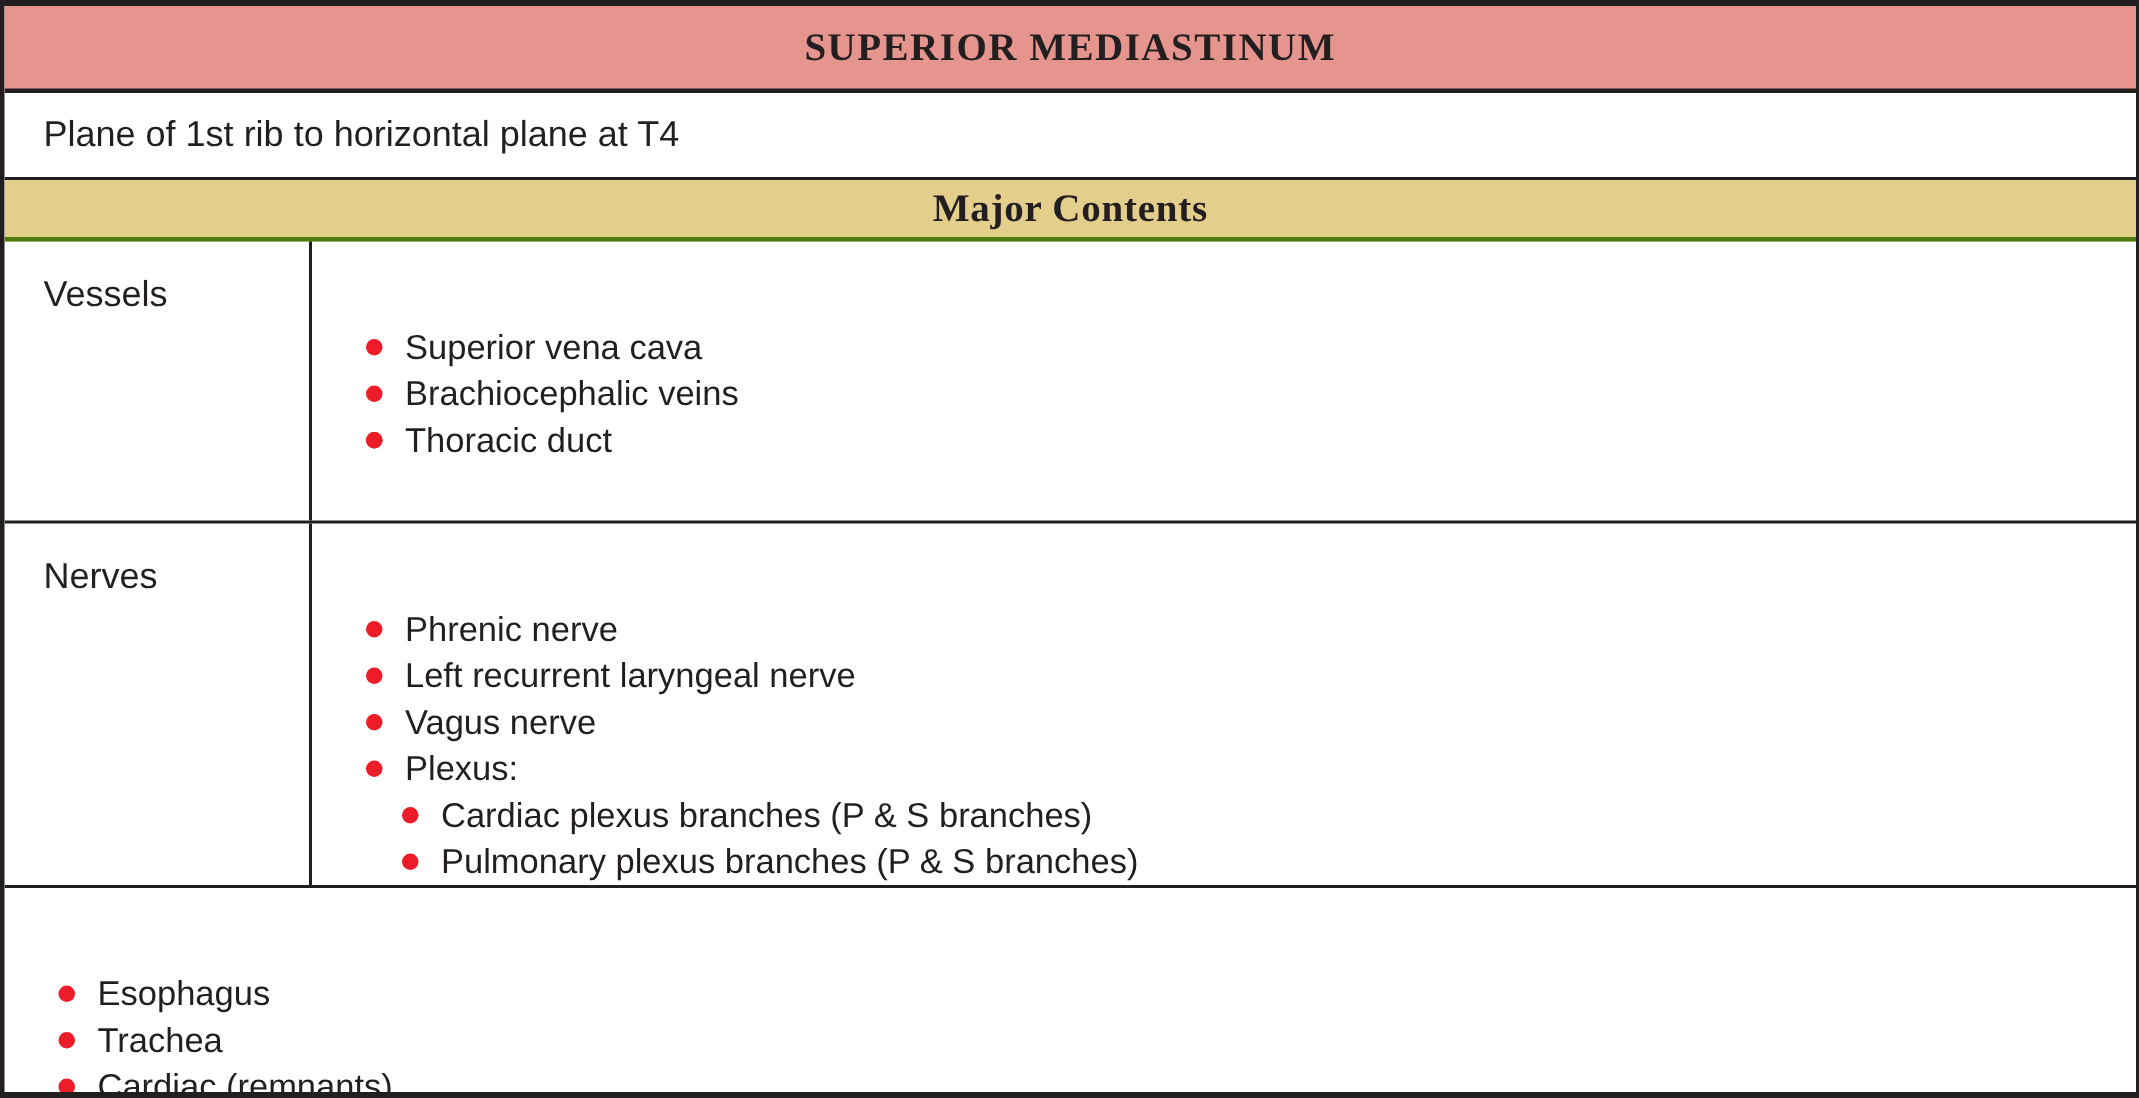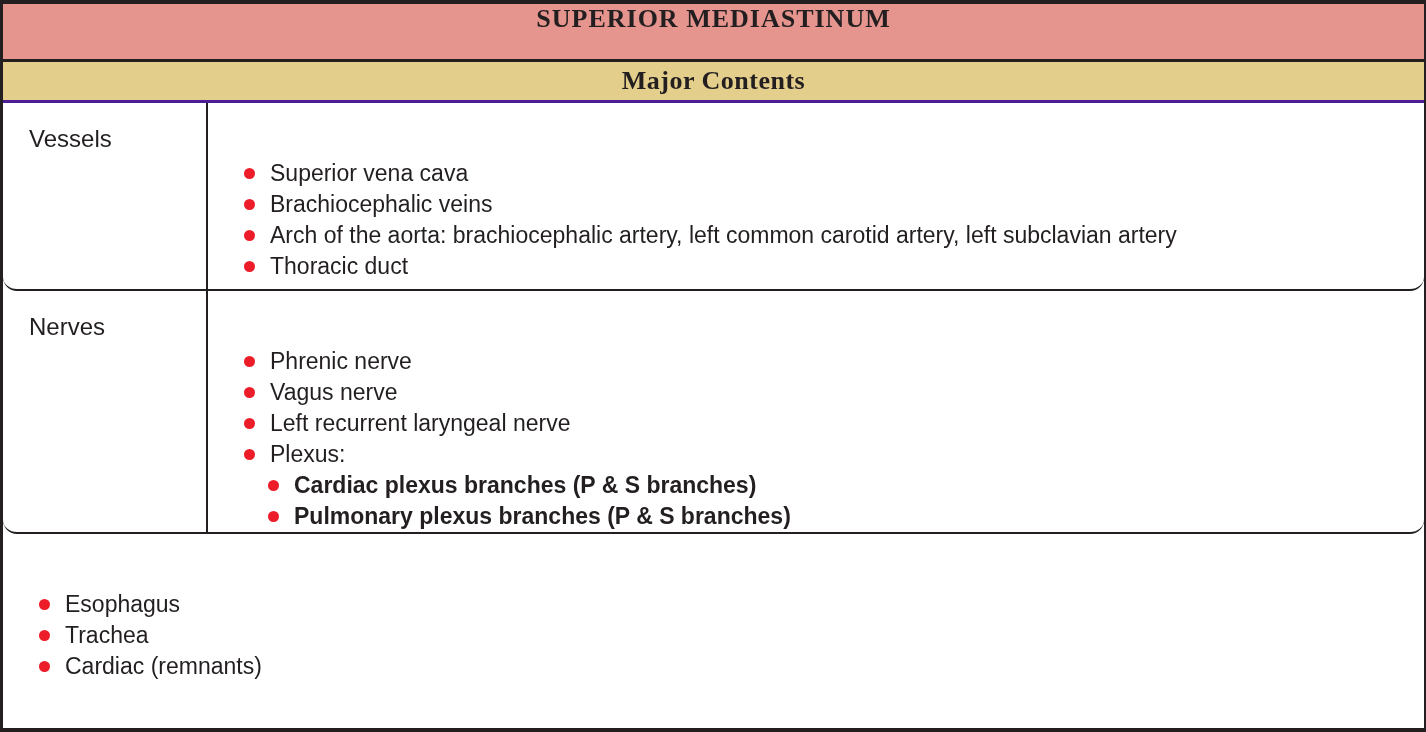--- a/index.html
+++ b/index.html
@@ -19,20 +19,21 @@
     flex-direction: column;
     background: #ffffff;
     overflow: hidden;
   }
   .title-bar {
     height: 58px;
     flex: 0 0 58px;
     background: #E5948E;
     border-bottom: 3px solid #231F20;
     display: flex;
+    align-items: center;
     justify-content: center;
   }
   .title-bar .title-text {
     font-family: "Liberation Serif", serif;
     font-weight: 700;
     font-size: 26px;
     letter-spacing: 1px;
     color: #231F20;
   }
   .subtitle-row {
@@ -41,41 +42,40 @@
     border-bottom: 2px solid #231F20;
     display: flex;
     align-items: center;
     padding-left: 26px;
     font-size: 24px;
   }
   .section-bar {
     height: 41px;
     flex: 0 0 41px;
     background: #E4CE8C;
-    border-bottom: 3px solid #4c1d95;
+    border-bottom: 3px solid #4d7c0f;
     display: flex;
     align-items: center;
     justify-content: center;
   }
   .section-bar .section-text {
     font-family: "Liberation Serif", serif;
     font-weight: 700;
     font-size: 26px;
     letter-spacing: 0.5px;
     color: #231F20;
   }
   .content {
     flex: 1 1 auto;
     display: flex;
     flex-direction: column;
   }
   .content-row {
     display: flex;
     border-bottom: 2px solid #231F20;
-    border-radius: 14px;
   }
   .content-row:last-child { border-bottom: none; flex: 1 1 auto; }
   .row-vessels { flex: 0 0 188px; }
   .row-nerves  { flex: 0 0 208px; }
   .row-label {
     width: 205px;
     flex: 0 0 205px;
     border-right: 2px solid #231F20;
     padding: 21px 0 0 26px;
     font-size: 24px;
@@ -86,21 +86,21 @@
     padding: 15px 20px 0 36px;
     margin-top: 40px;
   }
   ul.item-list { list-style: none; }
   ul.item-list li {
     position: relative;
     padding-left: 26px;
     font-size: 23px;
     line-height: 31px;
   }
-  ul.item-list li.sub { margin-left: 24px; font-weight: bold; }
+  ul.item-list li.sub { margin-left: 24px; }
   ul.item-list li .bullet {
     position: absolute;
     left: 0;
     top: 10px;
     width: 11px;
     height: 11px;
     border-radius: 50%;
     background: #EC1C29;
   }
   li.wrap-limit { max-width: 1150px; }
@@ -108,46 +108,49 @@
 </style>
 </head>
 <body>
 
 <div class="table-card">
 
   <div class="title-bar">
     <span class="title-text">SUPERIOR MEDIASTINUM</span>
   </div>
 
+  <div class="subtitle-row">
+    <span>Plane of 1st rib to horizontal plane at T4</span>
+  </div>
 
   <div class="section-bar">
     <span class="section-text">Major Contents</span>
   </div>
 
   <div class="content">
 
     <div class="content-row row-vessels">
       <div class="row-label">Vessels</div>
       <div class="row-items">
         <ul class="item-list">
           <li><span class="bullet"></span><span class="li-text">Superior vena cava</span></li>
           <li><span class="bullet"></span><span class="li-text">Brachiocephalic veins</span></li>
-          <li class="wrap-limit"><span class="bullet"></span><span class="li-text">Arch of the aorta: brachiocephalic artery, left common carotid artery, left subclavian artery</span></li>
+          <li class="wrap-limit"><span class="bullet"></span></li>
           <li><span class="bullet"></span><span class="li-text">Thoracic duct</span></li>
         </ul>
       </div>
     </div>
 
     <div class="content-row row-nerves">
       <div class="row-label">Nerves</div>
       <div class="row-items">
         <ul class="item-list">
           <li><span class="bullet"></span><span class="li-text">Phrenic nerve</span></li>
+          <li><span class="bullet"></span><span class="li-text">Left recurrent laryngeal nerve</span></li>
           <li><span class="bullet"></span><span class="li-text">Vagus nerve</span></li>
-          <li><span class="bullet"></span><span class="li-text">Left recurrent laryngeal nerve</span></li>
           <li><span class="bullet"></span><span class="li-text">Plexus:</span></li>
           <li class="sub"><span class="bullet"></span><span class="li-text">Cardiac plexus branches (P &amp; S branches)</span></li>
           <li class="sub"><span class="bullet"></span><span class="li-text">Pulmonary plexus branches (P &amp; S branches)</span></li>
         </ul>
       </div>
     </div>
 
     <div class="content-row row-viscera">
       <div class="row-items">
         <ul class="item-list">

